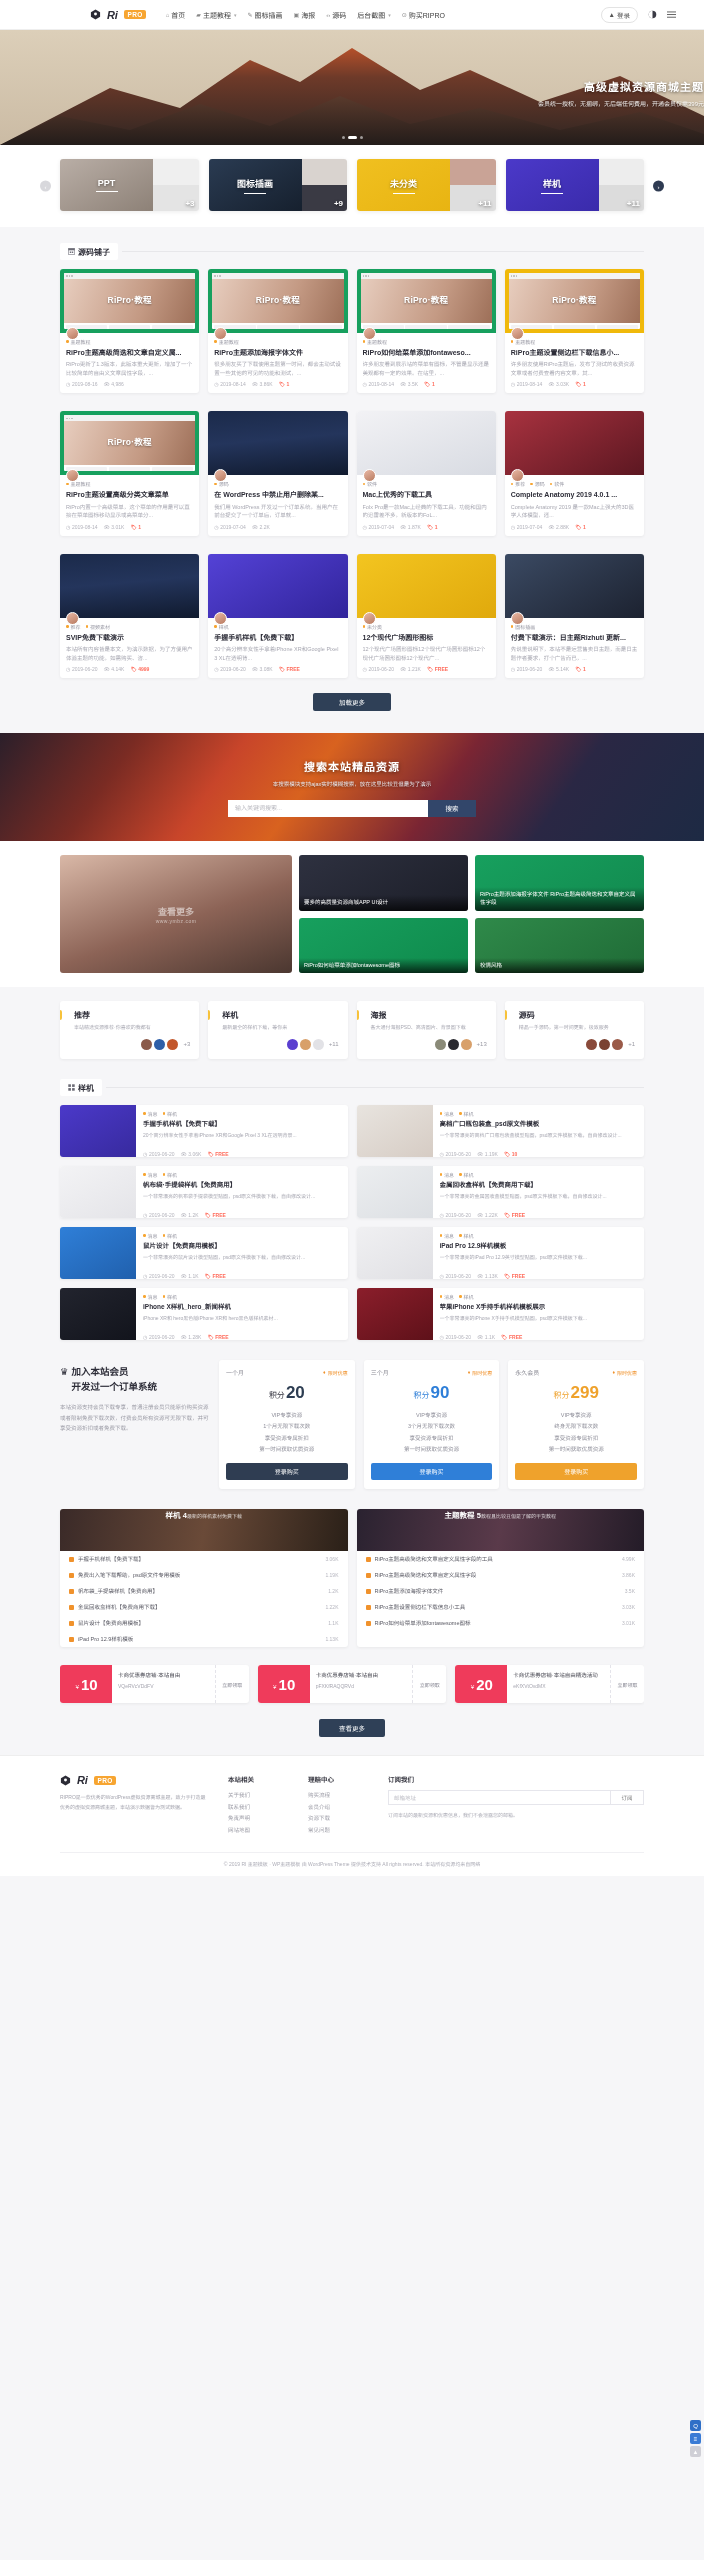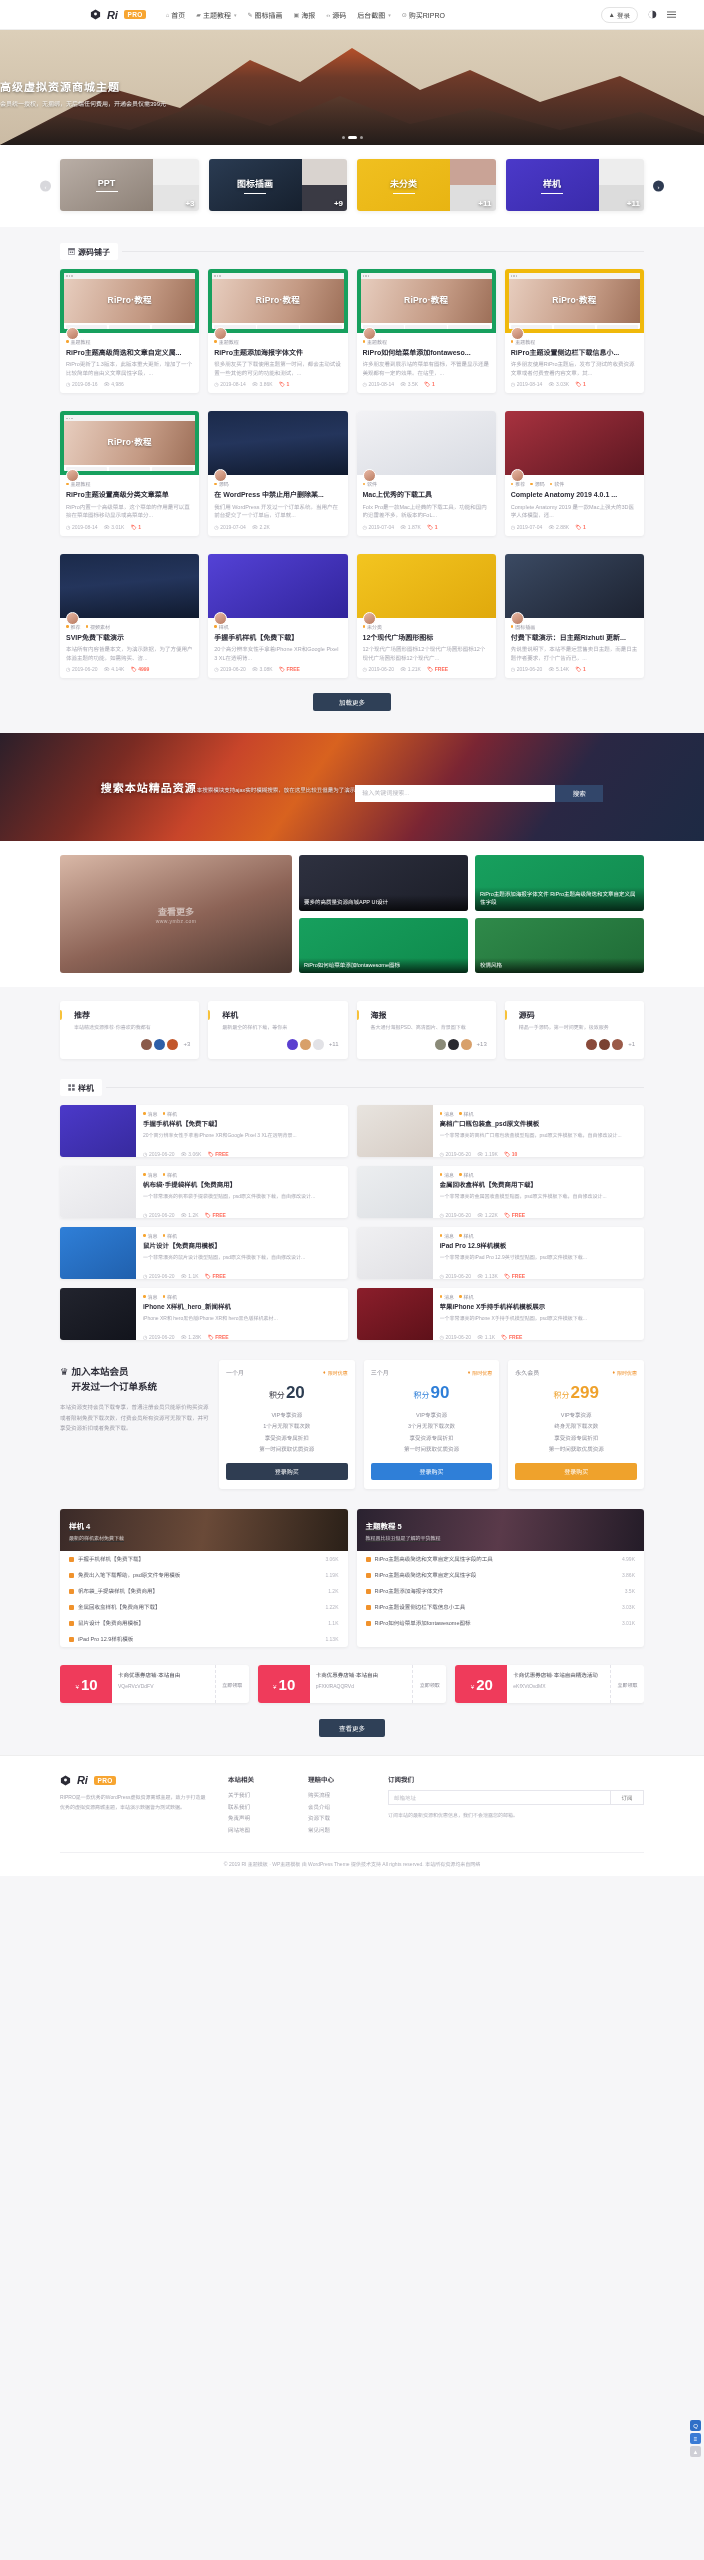--- a/index.html
+++ b/index.html
@@ -38,21 +38,21 @@
   }
   .hicon { width: 10px; height: 10px; display: flex; align-items: center; justify-content: center; cursor: pointer; }
   .hicon svg { display: block; }
 
   
   .hero {
     height: 115px; position: relative; overflow: hidden;
     background: linear-gradient(#d9cbb6 0%, #cdbda6 22%, #8e6b52 42%, #553a2e 60%, #3b2a24 78%, #2e2320 100%);
   }
   .hero .mtn { position: absolute; inset: 0; }
-  .hero-text { position: absolute; left: 0; right: 0; top: 48px; text-align: left; color: #fff; }
+  .hero-text { position: absolute; left: 0; right: 0; top: 48px; text-align: right; color: #fff; }
   .hero-title { font-size: 11px; font-weight: 700; letter-spacing: 1px; text-shadow: 0 1px 3px rgba(0,0,0,.5); }
   .hero-sub { font-size: 6px; margin-top: 5px; opacity: .92; text-shadow: 0 1px 2px rgba(0,0,0,.5); }
   .hero-dots { position: absolute; left: 0; right: 0; bottom: 6px; display: flex; justify-content: center; gap: 3px; }
   .hero-dots i { width: 3px; height: 3px; border-radius: 50%; background: rgba(255,255,255,.55); display: block; }
   .hero-dots i.on { width: 9px; border-radius: 2px; background: #fff; }
 
   
   .cat-carousel { background: #fff; padding: 14px 0 16px; position: relative; }
   .cat-row { display: flex; gap: 10px; width: 584px; margin: 0 auto; }
   .cat-card {
@@ -132,21 +132,21 @@
   .post-thumb-wrap { position: relative; }
 
   .loadmore-wrap { text-align: center; padding: 6px 0 18px; }
   .loadmore {
     display: inline-block; background: #2f4057; color: #fff; font-size: 6.5px;
     padding: 4px 26px; border-radius: 2px; cursor: pointer;
   }
 
   
   .search-banner {
-    height: 108px; position: relative; overflow: hidden; display: flex; flex-direction: row;
+    height: 108px; position: relative; overflow: hidden; display: flex; flex-direction: column;
     align-items: center; justify-content: center;
     background: linear-gradient(125deg,#2b1f2a 0%,#7a2b23 18%,#c8452a 32%,#d8621f 44%,#7a2533 62%,#2a2744 78%,#1d2a44 100%);
   }
   .search-banner .ttl { color: #fff; font-size: 11px; font-weight: 700; letter-spacing: 1px; text-shadow: 0 1px 4px rgba(0,0,0,.5); }
   .search-banner .sub { color: #e9e9ef; font-size: 5.5px; margin-top: 6px; text-shadow: 0 1px 3px rgba(0,0,0,.5); }
   .search-box { display: flex; margin-top: 12px; width: 248px; }
   .search-input {
     flex: 1; height: 17px; border: 0; background: #fff; padding: 0 7px; font-size: 6px;
     color: #333; font-family: inherit; outline: none;
   }
@@ -221,21 +221,21 @@
   .vip-price.gold b { color: #efa22c; } .vip-price.gold { color: #efa22c; }
   .vip-feat { font-size: 5.5px; color: #8e8e99; line-height: 2.1; margin-bottom: 7px; }
   .vip-btn {
     display: block; width: 100%; font-size: 6px; color: #fff; padding: 4px 0;
     border-radius: 2px; border: 0; cursor: pointer; font-family: inherit;
   }
 
   
   .dual { display: flex; gap: 9px; padding: 16px 0 4px; }
   .dual-col { flex: 1; background: #fff; border-radius: 3px; overflow: hidden; box-shadow: 0 1px 3px rgba(0,0,0,.06); }
-  .dual-head { height: 42px; position: relative; display: flex; flex-direction: column; justify-content: center; padding: 0 9px; text-decoration: underline; }
+  .dual-head { height: 42px; position: relative; display: flex; flex-direction: row; justify-content: center; padding: 0 9px; }
   .dual-head .h1 { color: #fff; font-size: 7.5px; font-weight: 700; position: relative; z-index: 2; }
   .dual-head .h2 { color: rgba(255,255,255,.75); font-size: 5px; margin-top: 3px; position: relative; z-index: 2; }
   .dual-li { display: flex; align-items: center; padding: 4px 9px; font-size: 5.5px; color: #5a5a64; gap: 4px; cursor: pointer; }
   .dual-li .dot { width: 5px; height: 5px; border-radius: 1px; flex-shrink: 0; }
   .dual-li .tx { flex: 1; overflow: hidden; white-space: nowrap; text-overflow: ellipsis; }
   .dual-li .rt { color: #b6b6bf; font-size: 5px; flex-shrink: 0; }
 
   
   .coupons { display: flex; gap: 9px; padding: 14px 0 4px; }
   .coupon {

